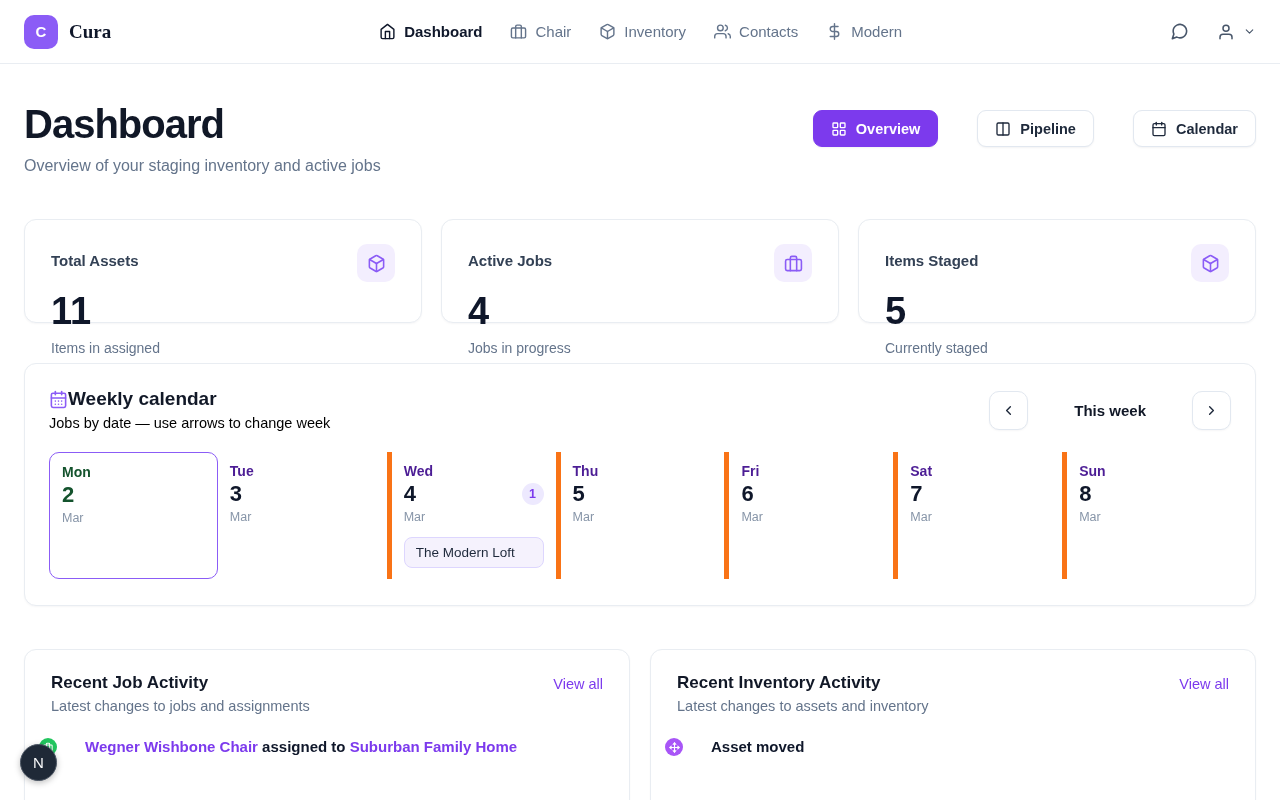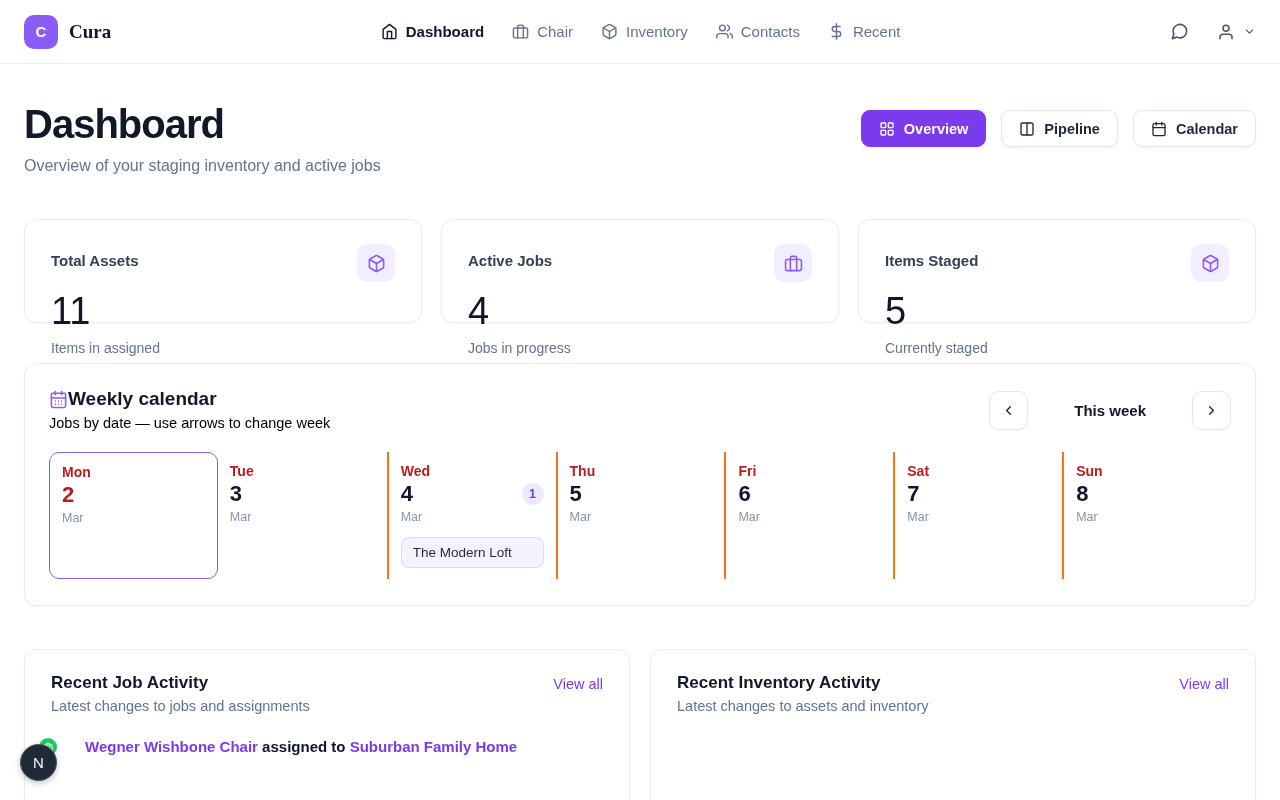--- a/index.html
+++ b/index.html
@@ -36,59 +36,60 @@
   .page { padding:0 24px; }
   .page-header { display:flex; justify-content:space-between; align-items:flex-start; margin-top:38px; }
   .page-title { font-size:40px; font-weight:800; letter-spacing:-1px; color:#111827; }
   .page-subtitle { margin-top:10px; font-size:16px; color:#64748b; }
   .view-switch { display:flex; gap:15px; margin-top:8px; }
   .btn {
     height:37px; display:flex; align-items:center; gap:9px; padding:0 17px;
     border-radius:9px; font-size:14.5px; font-weight:600; cursor:pointer;
     background:#fff; border:1px solid #e2e8f0; color:#1e293b;
     box-shadow:0 1px 2px rgba(16,24,40,.05);
+    margin-left:24px;
   }
   .btn.primary { background:#7c3aed; border-color:#7c3aed; color:#fff; }
 
   
   .stats { display:grid; grid-template-columns:repeat(3,1fr); gap:19px; margin-top:44px; }
   .card {
     background:#fff; border:1px solid #e9edf2; border-radius:12px;
     box-shadow:0 1px 2px rgba(16,24,40,.04);
   }
   .stat-card { padding:24px 26px; height:104px; }
   .stat-top { display:flex; justify-content:space-between; align-items:flex-start; }
   .stat-label { font-size:15px; font-weight:700; color:#334155; padding-top:8px; }
   .stat-icon {
     width:38px; height:38px; border-radius:10px; background:#f3eefe;
     display:flex; align-items:center; justify-content:center; color:#8b5cf6;
   }
-  .stat-value { font-size:38px; font-weight:400; color:#0f172a; margin-top:8px; }
+  .stat-value { font-size:38px; font-weight:700; color:#0f172a; margin-top:8px; }
   .stat-caption { font-size:14px; color:#64748b; margin-top:7px; }
 
   
   .calendar-card { margin-top:40px; padding:24px 24px 26px 24px; }
   .cal-head { display:flex; justify-content:space-between; align-items:flex-start; }
   .cal-title-row { display:flex; align-items:center; color:#8b5cf6; }
   .cal-title { font-size:19px; font-weight:700; color:#111827; }
   .cal-subtitle { font-size:14.5px; color:#000000; margin-top:5px; }
   .cal-controls { display:flex; align-items:center; gap:46px; margin-top:3px; }
   .nav-arrow {
     width:39px; height:39px; border:1px solid #e2e8f0; border-radius:10px;
     background:#fff; display:flex; align-items:center; justify-content:center;
     color:#1e293b; cursor:pointer; box-shadow:0 1px 2px rgba(16,24,40,.04);
   }
   .cal-period { font-size:15px; font-weight:700; color:#111827; }
   .week { display:grid; grid-template-columns:repeat(7,1fr); margin-top:21px; }
   .day { position:relative; min-height:122px; padding:11px 12px; }
-  .day + .day { border-left:2px solid #f97316; }
+  .day + .day { border-left:5px solid #f97316; }
   .day.today { border:1.5px solid #8b5cf6; border-radius:10px; }
   .day.today + .day { border-left:none; }
-  .day-name { font-size:14px; font-weight:600; color:#b91c1c; }
-  .day.today .day-name, .day.today .day-date { color:#b91c1c; }
+  .day-name { font-size:14px; font-weight:600; color:#4c1d95; }
+  .day.today .day-name, .day.today .day-date { color:#14532d; }
   .day-date-row { display:flex; justify-content:space-between; align-items:center; margin-top:3px; }
   .day-date { font-size:22px; font-weight:700; color:#0f172a; line-height:1.1; }
   .day-badge {
     width:22px; height:22px; border-radius:50%; background:#ede9fe; color:#7c3aed;
     font-size:12.5px; font-weight:600; display:flex; align-items:center; justify-content:center;
   }
   .day-month { font-size:12.5px; color:#8795a8; margin-top:4px; }
   .event-chip {
     margin-top:13px; background:#f5f2fd; border:1px solid #ddd6fe; border-radius:8px;
     padding:7px 11px; font-size:13.5px; color:#1e293b; cursor:pointer;
@@ -171,21 +172,21 @@
       </span>
       <span>Contacts</span>
     </a>
     <a class="nav-item">
       <span>
         <svg width="17" height="17" viewBox="0 0 24 24" fill="none" stroke="currentColor" stroke-width="2" stroke-linecap="round" stroke-linejoin="round">
             <line x1="12" y1="1" x2="12" y2="23"></line>
             <path d="M17 5H9.5a3.5 3.5 0 0 0 0 7h5a3.5 3.5 0 0 1 0 7H6"></path>
           </svg>
       </span>
-      <span>Recent</span>
+      <span>Modern</span>
     </a>
   </nav>
 
   <div class="topbar-right">
     <span class="icon-btn">
       <svg width="19" height="19" viewBox="0 0 24 24" fill="none" stroke="currentColor" stroke-width="2" stroke-linecap="round" stroke-linejoin="round">
           <path d="M21 11.5a8.38 8.38 0 0 1-.9 3.8 8.5 8.5 0 0 1-7.6 4.7 8.38 8.38 0 0 1-3.8-.9L3 21l1.9-5.7a8.38 8.38 0 0 1-.9-3.8 8.5 8.5 0 0 1 4.7-7.6 8.38 8.38 0 0 1 3.8-.9h.5a8.48 8.48 0 0 1 8 8z"></path>
         </svg>
     </span>
     <span class="user-menu">
@@ -418,18 +419,37 @@
     </div>
 
     <div class="card activity-card">
       <div class="act-head">
         <div>
           <h3 class="act-title">Recent Inventory Activity</h3>
           <p class="act-subtitle">Latest changes to assets and inventory</p>
         </div>
         <a class="view-all">View all</a>
       </div>
+      <div class="entry">
+        <div class="marker-col">
+          <div class="marker purple">
+            <svg width="11" height="11" viewBox="0 0 24 24" fill="none" stroke="currentColor" stroke-width="2.4" stroke-linecap="round" stroke-linejoin="round">
+                <polyline points="5 9 2 12 5 15"></polyline>
+                <polyline points="9 5 12 2 15 5"></polyline>
+                <polyline points="15 19 12 22 9 19"></polyline>
+                <polyline points="19 9 22 12 19 15"></polyline>
+                <line x1="2" y1="12" x2="22" y2="12"></line>
+                <line x1="12" y1="2" x2="12" y2="22"></line>
+              </svg>
+          </div>
+
+        </div>
+        <div>
+          <div class="entry-text">Asset moved</div>
+
+        </div>
+      </div>
     </div>
 
   </section>
 </main>
 
 <div class="floating-avatar">N</div>
 
 </body></html>

